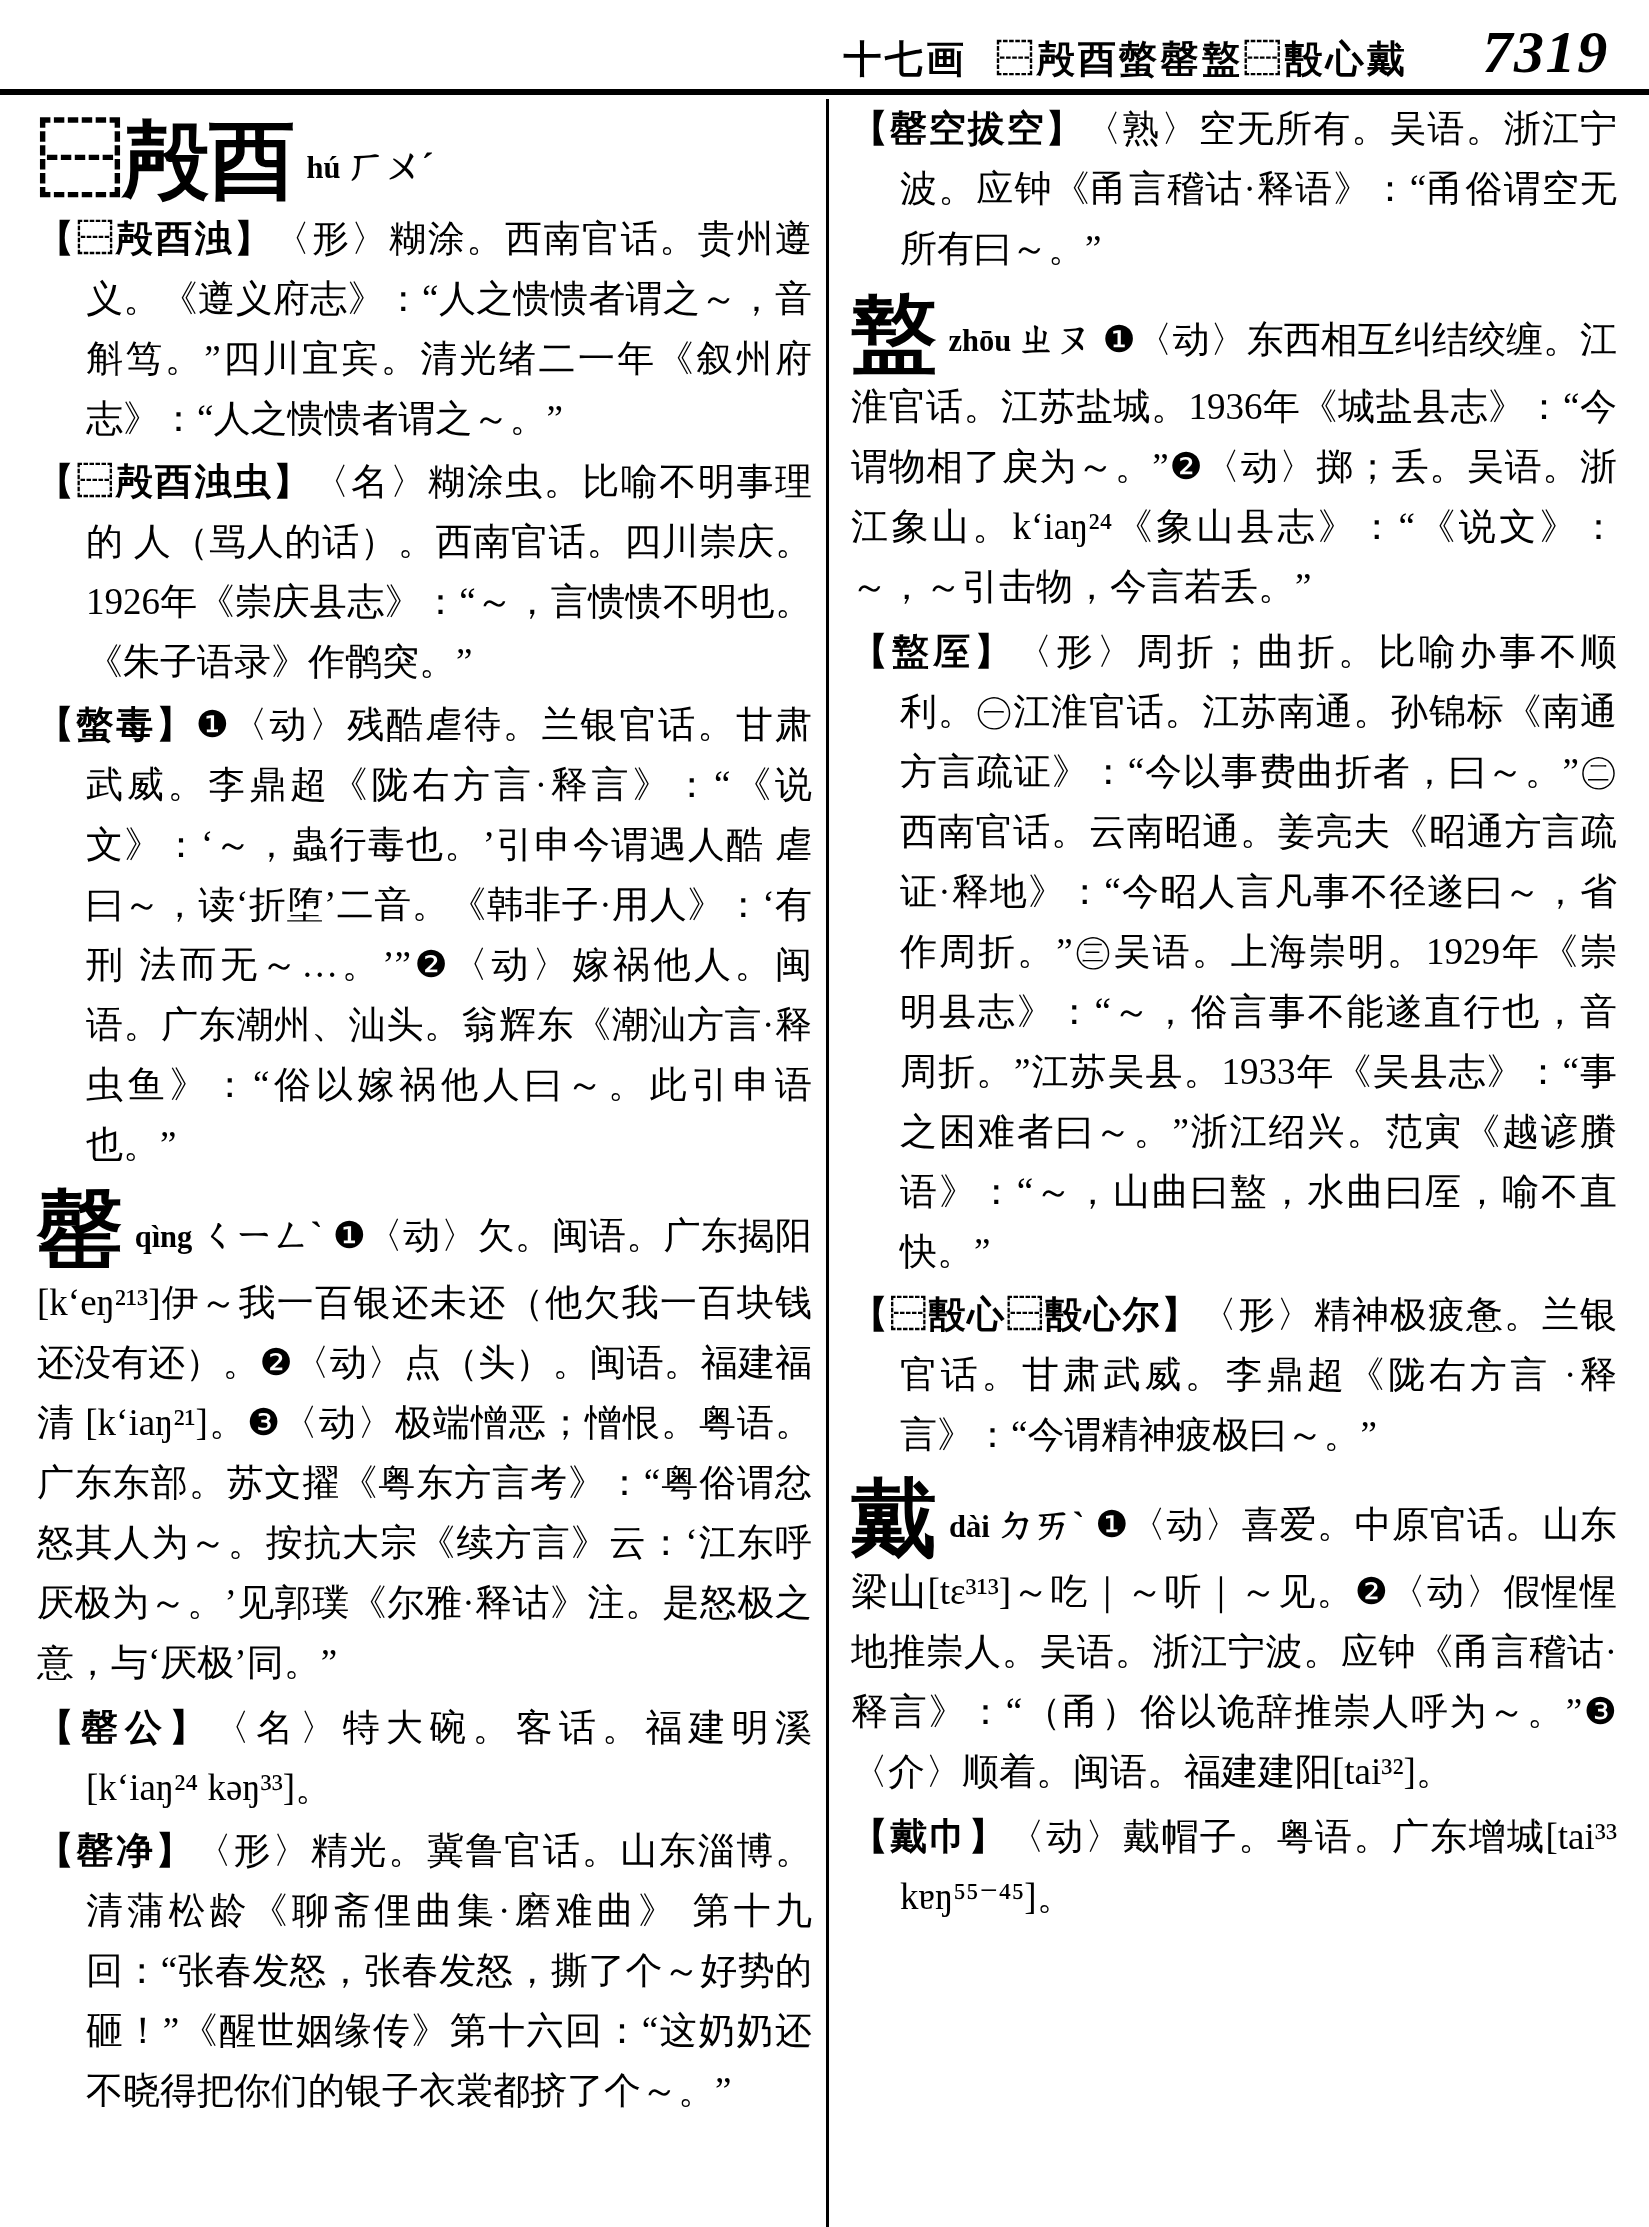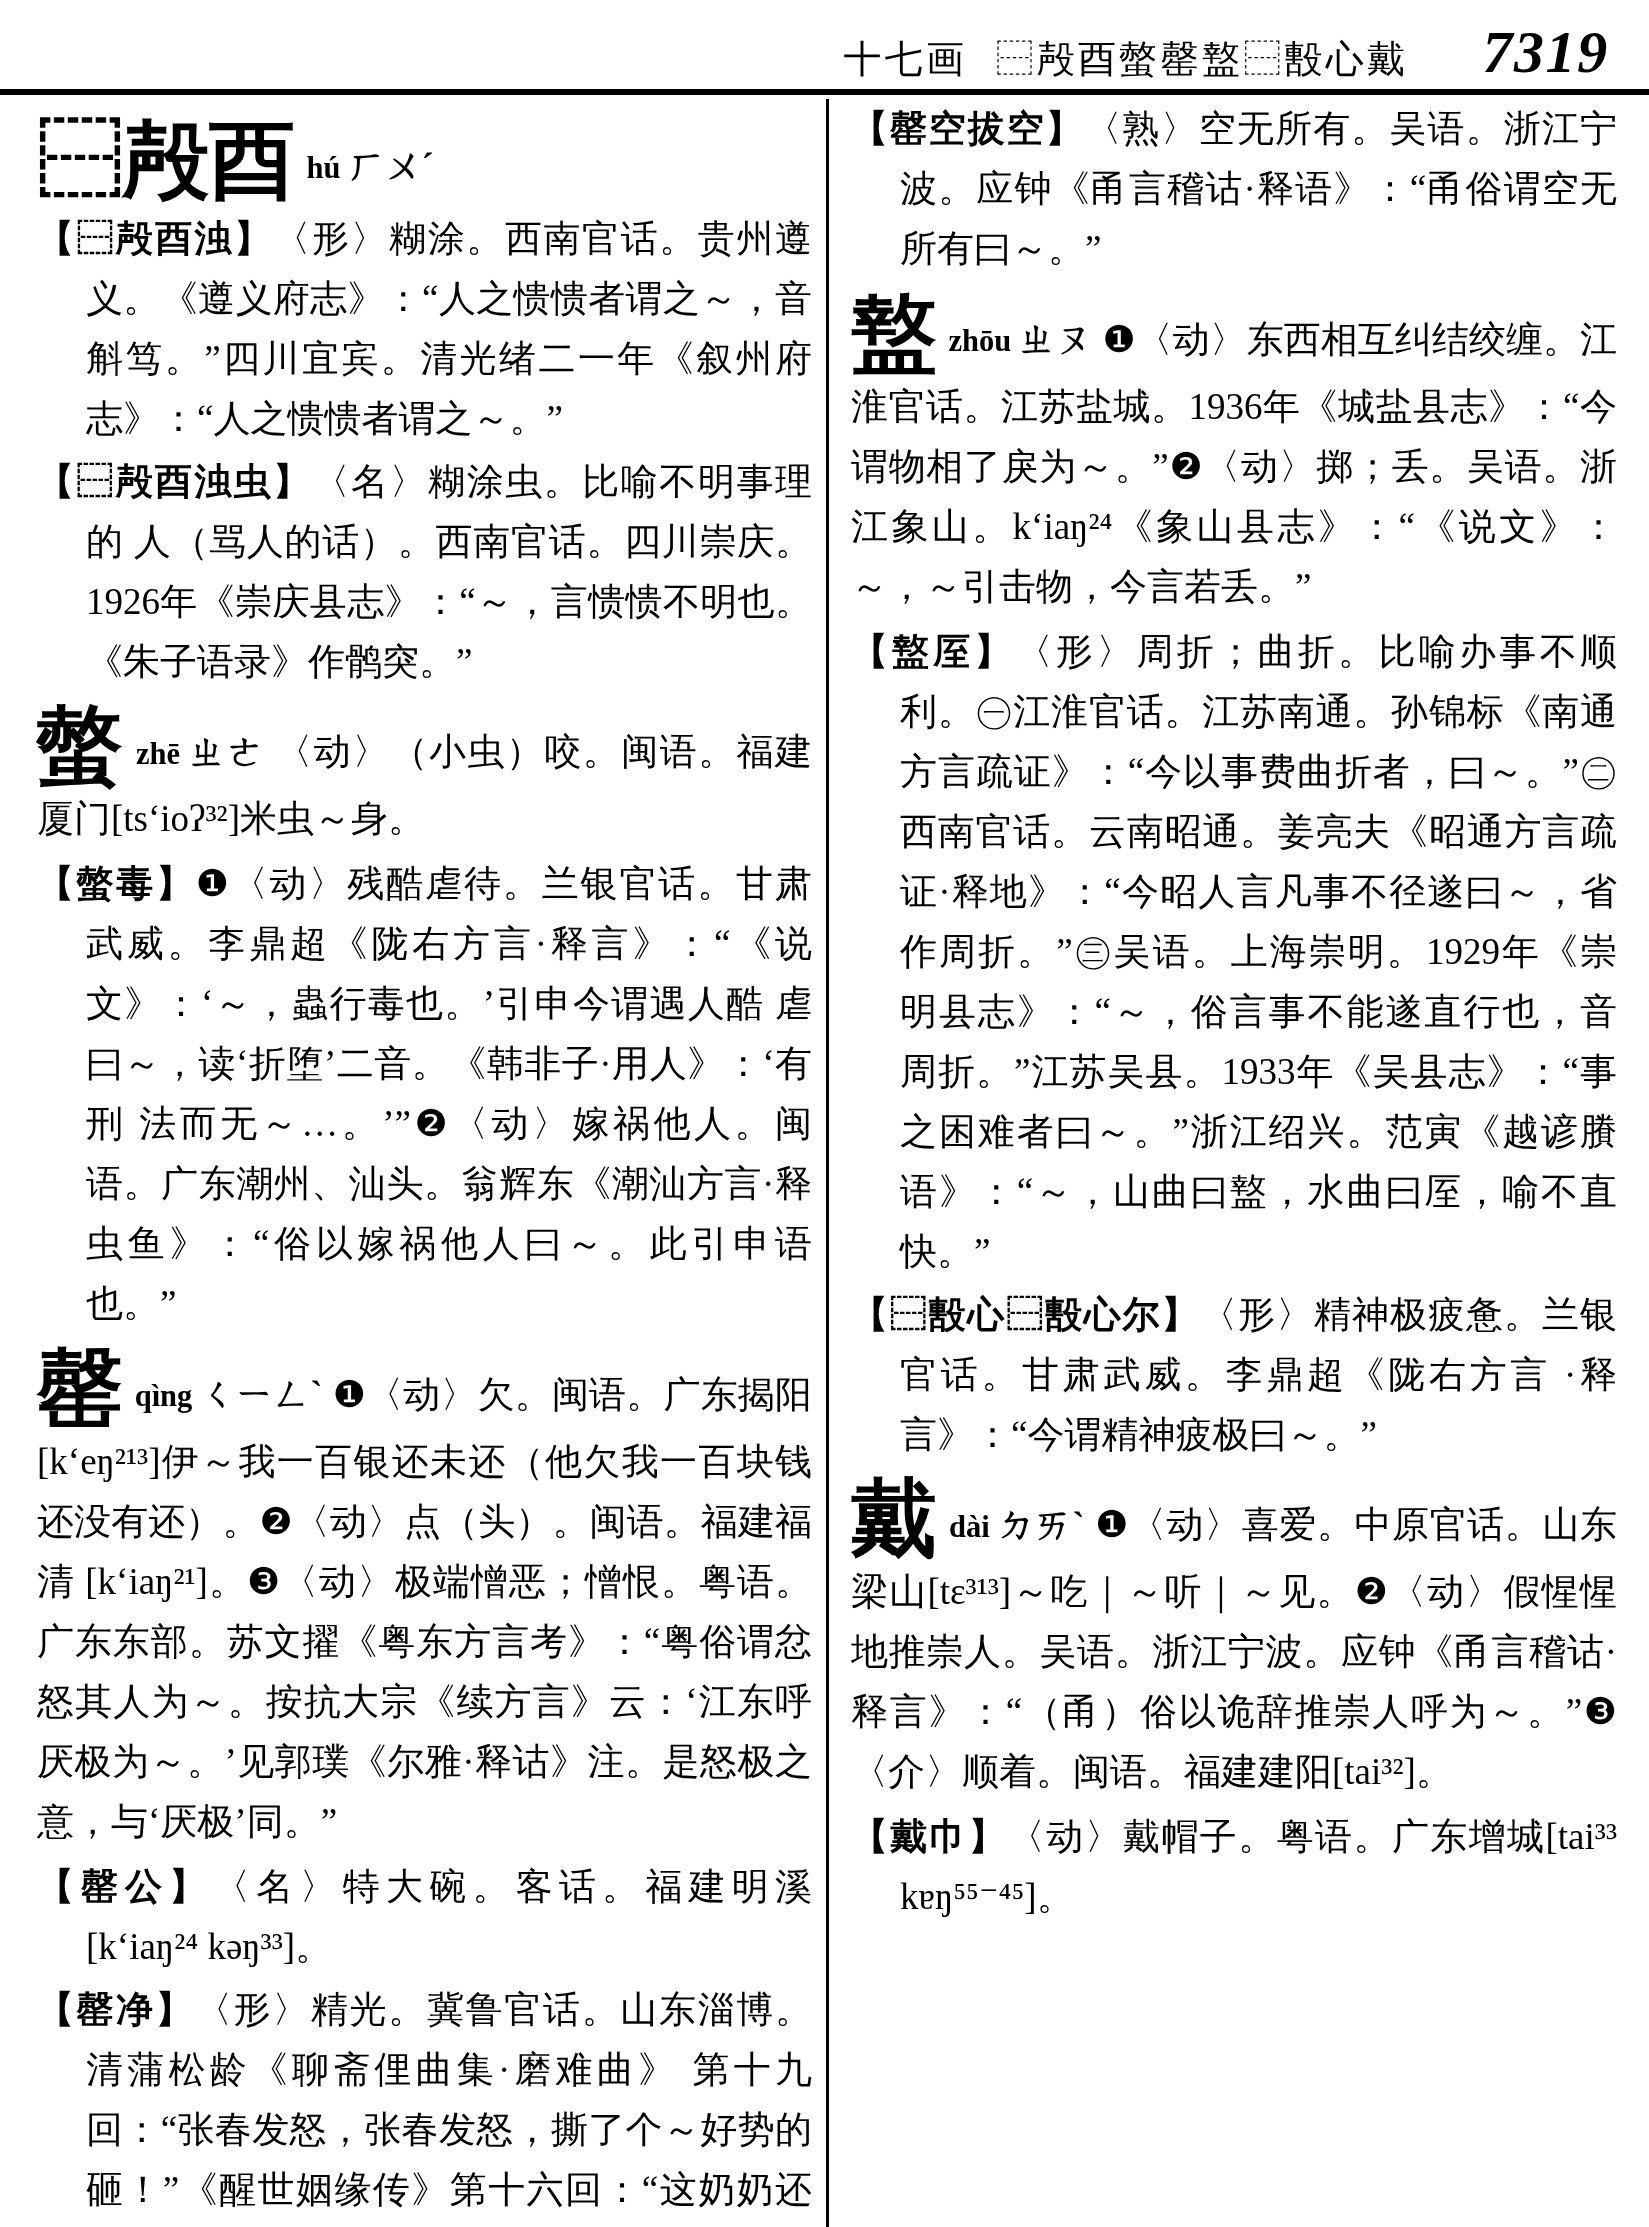--- a/index.html
+++ b/index.html
@@ -7,21 +7,21 @@
     width:1650px;height:2227px;position:relative;overflow:hidden;
     font-family:"Liberation Serif","DejaVu Serif",serif;
     color:#000;
     -webkit-font-smoothing:none;
   }
   .page-header{
     position:absolute;top:18px;left:0;width:1617px;height:58px;
     text-align:right;white-space:nowrap;
   }
   .header-section,.header-chars{
-    display:inline-block;font-size:38px;font-weight:normal;letter-spacing:3.3px;
+    display:inline-block;font-size:38px;font-weight:bold;letter-spacing:3.3px;
   }
   .header-section{margin-right:28px;}
   .header-pageno{
     display:inline-block;font-size:60px;font-weight:bold;font-style:italic;
     margin-left:74px;margin-right:8.2px;letter-spacing:1.6px;
   }
   .header-rule{
     position:absolute;top:89px;left:0;width:1650px;height:5.8px;background:#000;
   }
   .col-divider{
@@ -63,23 +63,20 @@
   </p>
 
   <p class="entry">
     <span class="headword">【⿱殸酉浊】</span><span class="body-text">〈形〉糊涂。西南官话。贵州遵义。《遵义府志》：“人之愦愦者谓之～，音斛笃。”四川宜宾。清光绪二一年《叙州府志》：“人之愦愦者谓之～。”</span>
   </p>
 
   <p class="entry">
     <span class="headword">【⿱殸酉浊虫】</span><span class="body-text">〈名〉糊涂虫。比喻不明事理 的 人（骂人的话）。西南官话。四川崇庆。1926年《崇庆县志》：“～，言愦愦不明也。《朱子语录》作鹘突。”</span>
   </p>
 
-  <p class="head-entry">
-    <span class="big-char">螫</span><span class="pinyin">zhē</span><span class="zhuyin">ㄓㄜ</span><span class="body-text">〈动〉（小虫）咬。闽语。福建厦门[tsʻioʔ³²]米虫～身。</span>
-  </p>
 
   <p class="entry">
     <span class="headword">【螫毒】</span><span class="body-text">❶〈动〉残酷虐待。兰银官话。甘肃武威。李鼎超《陇右方言·释言》：“《说文》：‘～，蟲行毒也。’引申今谓遇人酷 虐曰～，读‘折堕’二音。《韩非子·用人》：‘有刑 法而无～…。’”❷〈动〉嫁祸他人。闽语。广东潮州、汕头。翁辉东《潮汕方言·释虫鱼》：“俗以嫁祸他人曰～。此引申语也。”</span>
   </p>
 
   <p class="head-entry">
     <span class="big-char">罄</span><span class="pinyin">qìng</span><span class="zhuyin">ㄑㄧㄥˋ</span><span class="body-text">❶〈动〉欠。闽语。广东揭阳[kʻeŋ²¹³]伊～我一百银还未还（他欠我一百块钱还没有还）。❷〈动〉点（头）。闽语。福建福清 [kʻiaŋ²¹]。❸〈动〉极端憎恶；憎恨。粤语。广东东部。苏文擢《粤东方言考》：“粤俗谓忿怒其人为～。按抗大宗《续方言》云：‘江东呼厌极为～。’见郭璞《尔雅·释诂》注。是怒极之意，与‘厌极’同。”</span>
   </p>
 
   <p class="entry">

